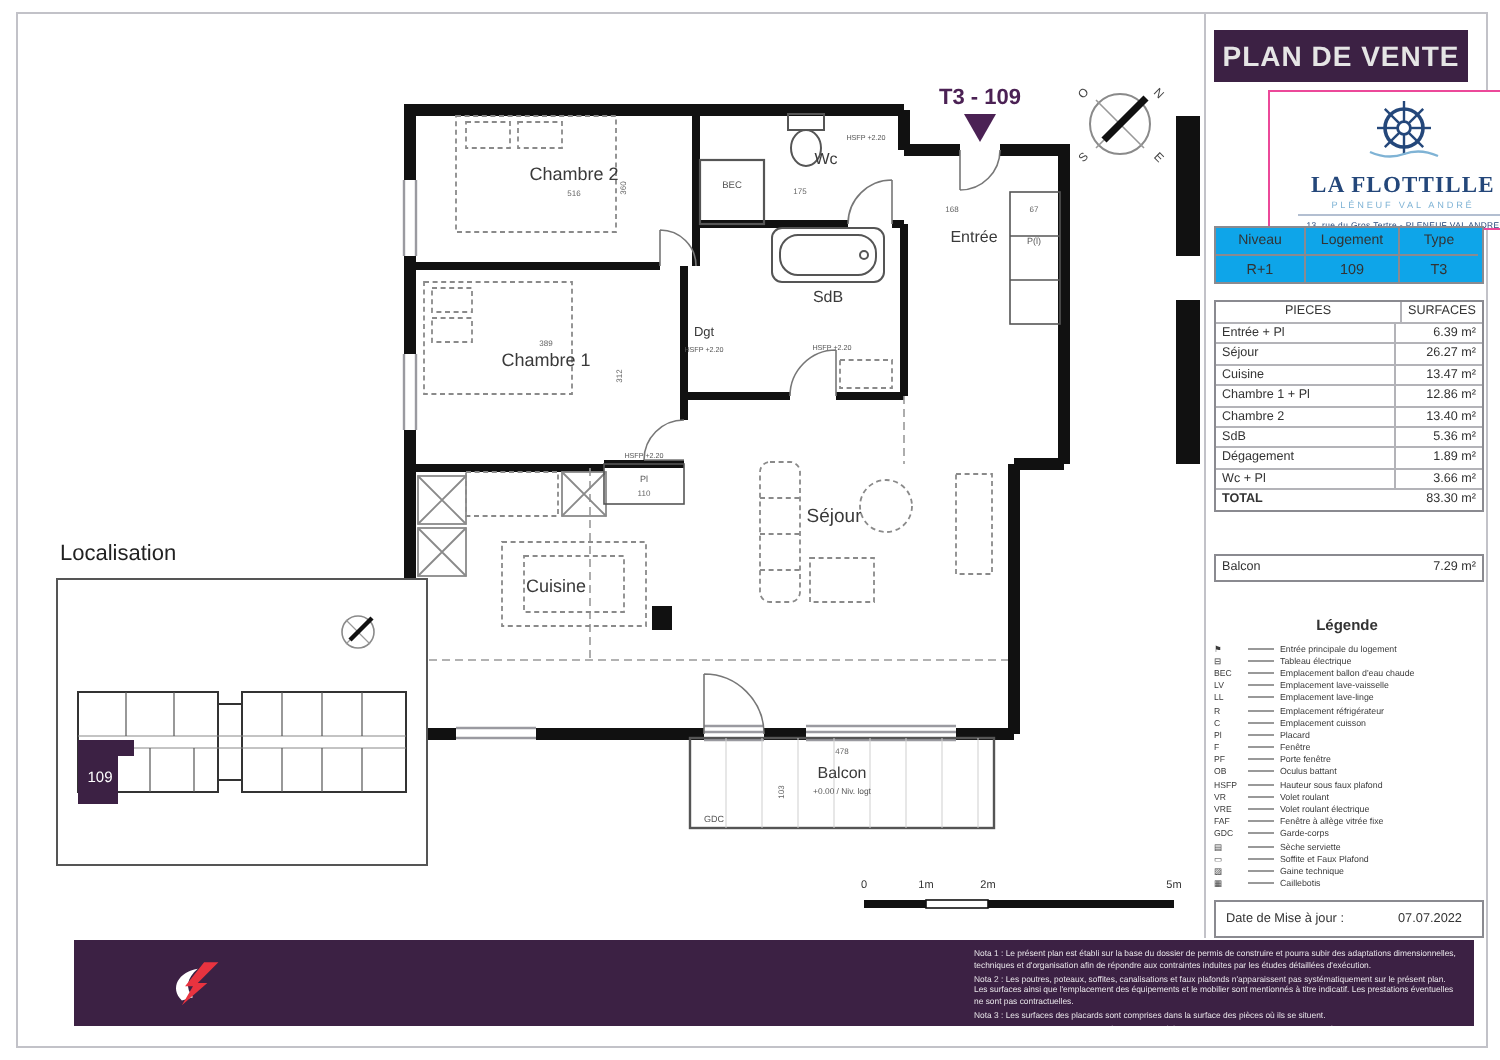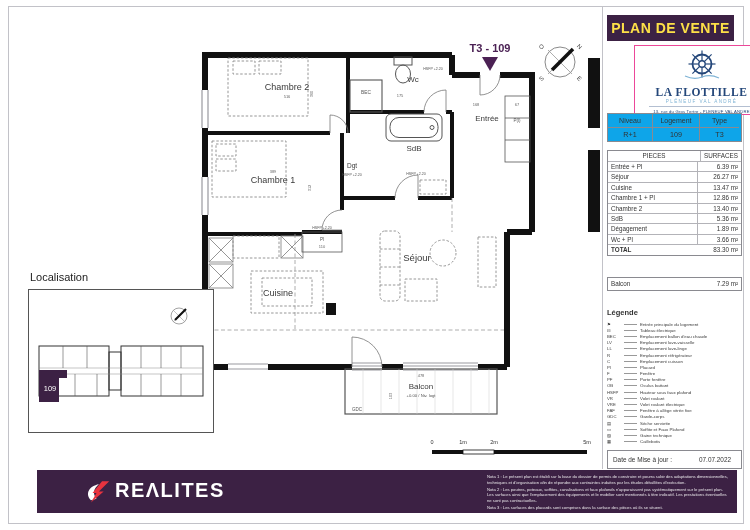--- a/index.html
+++ b/index.html
@@ -3,21 +3,21 @@
 <meta charset="utf-8">
 <style>
   html,body{margin:0;padding:0;background:#ffffff;}
   .sheet{position:relative;width:750px;height:530px;background:#fff;overflow:hidden;
          font-family:"Liberation Sans",sans-serif;color:#333;}
   .frame{position:absolute;left:8px;top:6px;width:734px;height:516px;border:1px solid #c2c2c8;}
   .vdiv{position:absolute;left:602px;top:6px;width:1px;height:463px;background:#c2c2c8;}
 
   
   .pv-header{position:absolute;left:607px;top:15px;width:127px;height:26px;background:#3c2144;
-             color:#fde047;font-weight:bold;font-size:14px;letter-spacing:.5px;text-align:center;line-height:26px;}
+             color:#e5e5e5;font-weight:bold;font-size:14px;letter-spacing:.5px;text-align:center;line-height:26px;}
   .logo-box{position:absolute;left:634px;top:45px;width:133px;height:68px;border:1px solid #ec4899;background:#fff;text-align:center;}
   .brand-name{margin-top:1px;font-family:"Liberation Serif",serif;font-weight:bold;font-size:11.5px;
               color:#24477a;letter-spacing:.6px;}
   .brand-tagline{font-size:4.6px;color:#7fb3d5;letter-spacing:1.4px;margin-top:.5px;}
   .brand-sep{height:1px;background:#24477a;opacity:.35;margin:2px 14px 2px 14px;}
   .brand-address{font-size:4.2px;color:#24477a;letter-spacing:.2px;}
   .unit-table{position:absolute;left:607px;top:113px;width:133px;border:1px solid #8a8a90;
               display:grid;grid-template-columns:45px 47px 39px;font-size:7px;text-align:center;background:#0ea5e9;}
   .unit-table .cell{height:13px;line-height:13px;border-right:1px solid #8a8a90;border-bottom:1px solid #8a8a90;}
   .unit-table .cell:nth-child(3n){border-right:none;}
@@ -27,21 +27,21 @@
   .pt-row:first-child{border-top:none;height:10px;line-height:10px;}
   .pt-head{justify-content:center;text-align:center;}
   .pt-label{flex:1;padding-left:3px;text-align:left;overflow:hidden;white-space:nowrap;}
   .pt-value{width:40px;padding-right:3px;text-align:right;border-left:1px solid #b3b3b8;}
   .pt-head .pt-label{text-align:center;padding-left:0;}
   .pt-head .pt-value{text-align:center;padding-right:0;}
   .pt-total .pt-value{border-left:none;}
   .balcon-table{position:absolute;left:607px;top:277px;width:133px;height:12px;border:1px solid #8a8a90;
                 display:flex;font-size:6.3px;line-height:12px;background:#fff;}
   .legend{position:absolute;left:607px;top:308px;width:133px;}
-  .lg-title{text-align:left;font-weight:bold;font-size:7.5px;margin-bottom:4px;}
+  .lg-title{text-align:center;font-weight:bold;font-size:7.5px;margin-bottom:4px;}
   .lg-row{display:flex;align-items:center;height:6.2px;font-size:4.4px;color:#3a3a3a;}
   .lg-key{width:17px;font-size:4.3px;overflow:hidden;white-space:nowrap;}
   .lg-line{width:13px;border-top:.5px solid #999;margin-right:3px;flex:none;}
   .lg-label{flex:1;white-space:nowrap;overflow:hidden;}
   .date-box{position:absolute;left:607px;top:450px;width:133px;height:17px;border:1px solid #8a8a90;
             display:flex;align-items:center;font-size:6.4px;background:#fff;}
   .date-label{padding-left:5px;flex:1;}
   .date-value{padding-right:10px;}
 
   
@@ -425,21 +425,20 @@
   <div class="date-box">
     <span class="date-label">Date de Mise à jour :</span>
     <span class="date-value">07.07.2022</span>
   </div>
 
   <div class="footer">
     <svg class="logo-mark" viewBox="0 0 34 30">
       <path d="M10,26 C2,18 8,8 20,6 C13,12 12,18 17,24 Z" fill="#ffffff"></path>
       <path d="M24,2 L33,2 L20,15 L26,15 L10,29 L17,17 L12,17 Z" fill="#e8333f"></path>
     </svg>
-    <div class="logo-text">REΛLITES</div>
     <div class="notes">
       <p>Nota 1 : Le présent plan est établi sur la base du dossier de permis de construire et pourra subir des adaptations dimensionnelles, techniques et d'organisation afin de répondre aux contraintes induites par les études détaillées d'exécution.</p>
       <p>Nota 2 : Les poutres, poteaux, soffites, canalisations et faux plafonds n'apparaissent pas systématiquement sur le présent plan. Les surfaces ainsi que l'emplacement des équipements et le mobilier sont mentionnés à titre indicatif. Les prestations éventuelles ne sont pas contractuelles.</p>
       <p>Nota 3 : Les surfaces des placards sont comprises dans la surface des pièces où ils se situent.</p>
       <p>Nota 4 : L'implantation des meubles évier et autres éléments de cuisine des T1, T4 et T5 de l'opération est indicative, et permet de visualiser le positionnement des arrivées et évacuations d'eau à la livraison du logement.</p>
     </div>
   </div>
 </div>
 
 </body></html>

